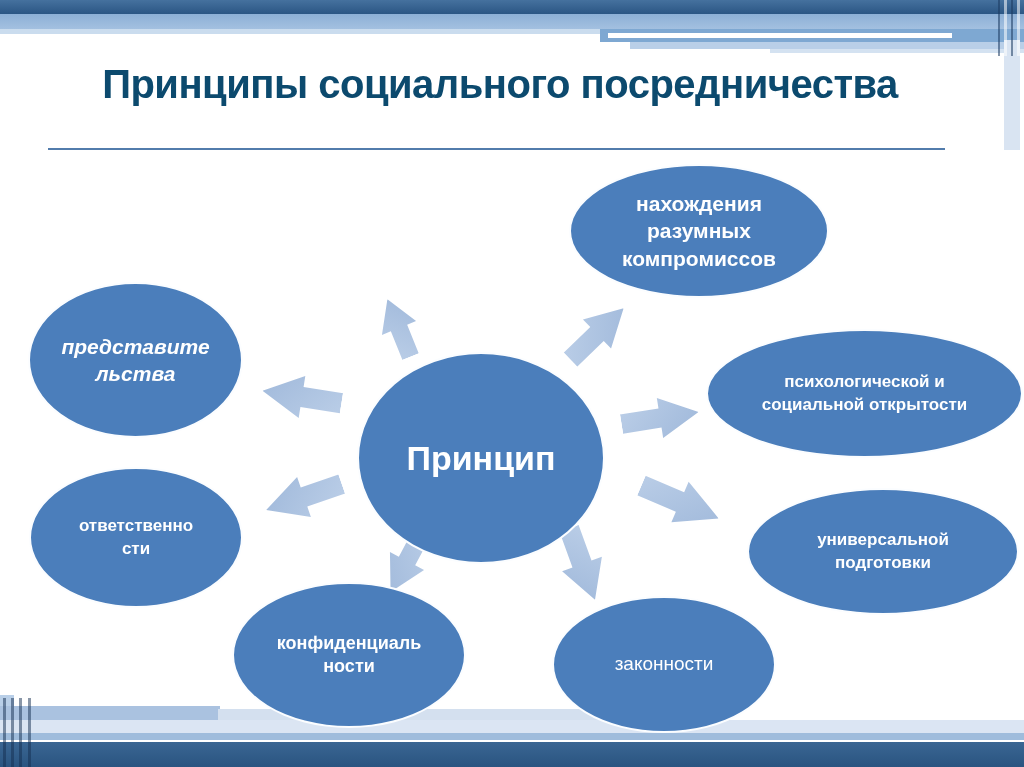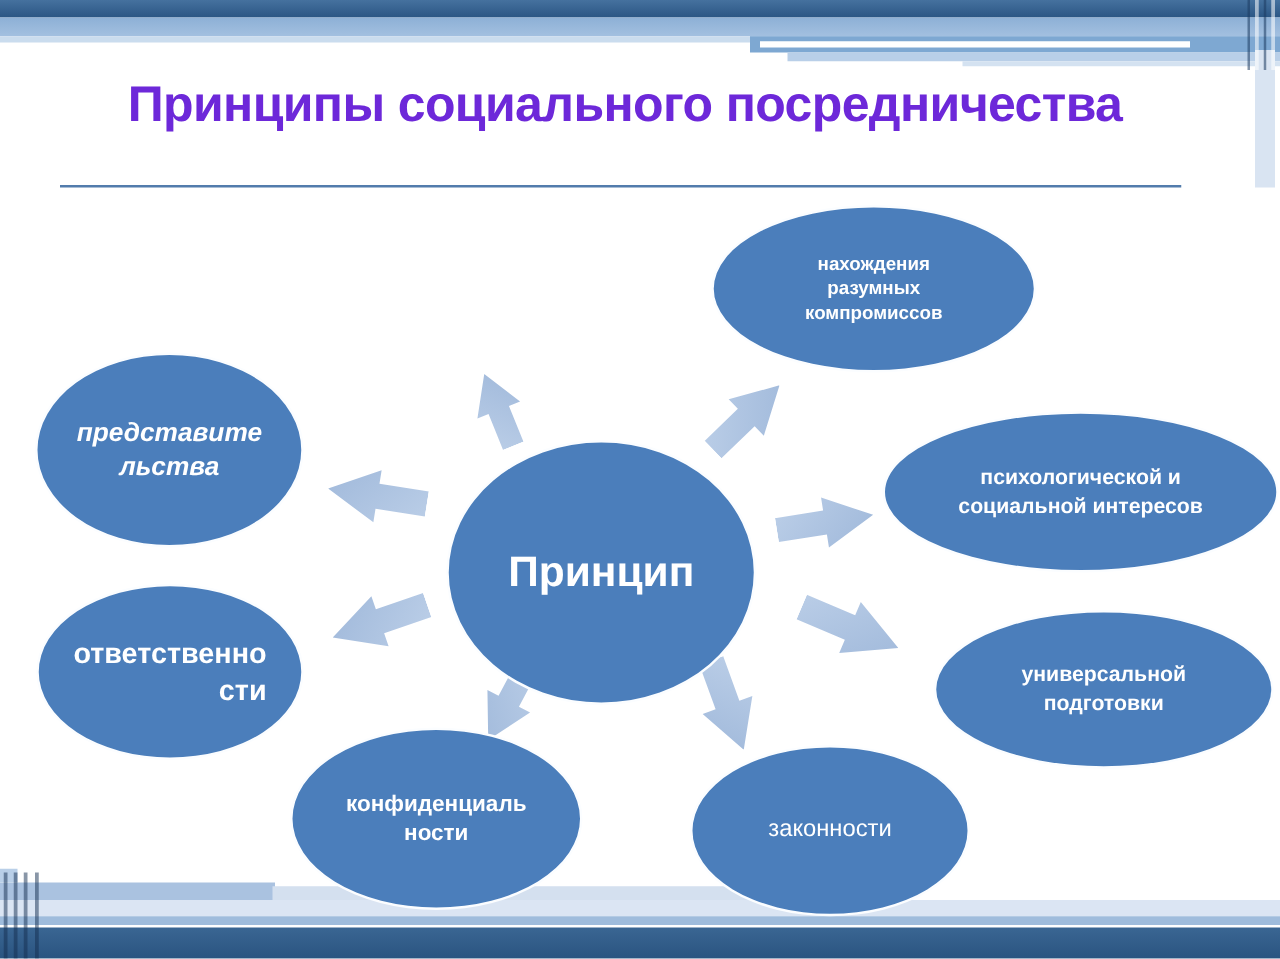--- a/index.html
+++ b/index.html
@@ -21,21 +21,21 @@
   .hdr-light-strip2{ left:770px; top:49px; width:254px; height:4px; background:#d4e2f1; }
   .hdr-side-col   { left:1004px; top:40px; width:16px; height:110px; background:#d9e4f2; }
   .hdr-tick-1 { left:998px;  top:0; width:2px; height:56px; background:rgba(27,58,96,.55); }
   .hdr-tick-2 { left:1004px; top:0; width:3px; height:56px; background:rgba(255,255,255,.55); }
   .hdr-tick-3 { left:1011px; top:0; width:2px; height:56px; background:rgba(27,58,96,.55); }
   .hdr-tick-4 { left:1017px; top:0; width:3px; height:56px; background:rgba(255,255,255,.55); }
 
   
   .title {
     left:0; top:62px; width:1000px; text-align:center;
-    font-size:40px; font-weight:bold; color:#6d28d9; letter-spacing:-0.5px;
+    font-size:40px; font-weight:bold; color:#0c4a6e; letter-spacing:-0.5px;
   }
   .divider { left:48px; top:148px; width:897px; height:0;
              border-top:2px solid #527cac; }
 
   
   .ftr-band-a { left:0;   top:706px; width:220px;  height:14px; background:#aac2e0; }
   .ftr-band-b { left:218px;top:709px; width:420px; height:11px; background:#d4e0ef; }
   .ftr-band-c { left:0;   top:720px; width:1024px; height:13px; background:#dbe5f3; }
   .ftr-band-d { left:0;   top:733px; width:1024px; height:7px;  background:#9fbcdc; }
   .ftr-band-e { left:0;   top:742px; width:1024px; height:25px;
@@ -47,23 +47,23 @@
   .ftr-tick-4 { left:28px; top:698px; width:3px; height:69px; background:rgba(20,45,80,.5); }
 
   
   .node {
     border-radius:50%; background:#4b7ebb; border:2px solid #fbfdff;
     display:flex; align-items:center; justify-content:center;
     color:#fff; font-weight:bold; text-align:center;
     white-space:pre-line; line-height:1.3; box-sizing:border-box;
   }
   .n-priority        { left:205px; top:167px; width:276px; height:128px; font-size:17px; }
-  .n-compromise      { left:569px; top:164px; width:260px; height:134px; font-size:15px; }
+  .n-compromise      { left:569px; top:164px; width:260px; height:134px; font-size:21px; }
   .n-representation  { left:28px;  top:282px; width:215px; height:156px; font-size:21px;font-style:italic; }
-  .n-responsibility  { left:29px;  top:467px; width:214px; height:141px; font-size:23px;text-align:right; }
+  .n-responsibility  { left:29px;  top:467px; width:214px; height:141px; font-size:17px; }
   .n-center          { left:357px; top:352px; width:248px; height:212px; font-size:34px; }
   .n-openness        { left:706px; top:329px; width:317px; height:129px; font-size:17px; }
   .n-universal       { left:747px; top:488px; width:272px; height:127px; font-size:17px; }
   .n-confidentiality { left:232px; top:582px; width:234px; height:146px; font-size:18px;justify-content:center; }
   .n-legality        { left:552px; top:596px; width:224px; height:137px;
                        font-size:19px; font-weight:normal; }
 
   .arrow {
     background:linear-gradient(135deg,#bccfe8,#9fb8da);
     clip-path:polygon(0% 28%, 50% 28%, 50% 4%, 100% 50%, 50% 96%, 50% 72%, 0% 72%);
@@ -122,21 +122,21 @@
   <div class="abs node n-representation">
     <span>представите
 льства</span>
   </div>
   <div class="abs node n-responsibility">
     <span>ответственно
 сти</span>
   </div>
   <div class="abs node n-openness">
     <span>психологической и
-социальной интересов</span>
+социальной открытости</span>
   </div>
   <div class="abs node n-universal">
     <span>универсальной
 подготовки</span>
   </div>
   <div class="abs node n-confidentiality">
     <span>конфиденциаль
 ности</span>
   </div>
   <div class="abs node n-legality">

